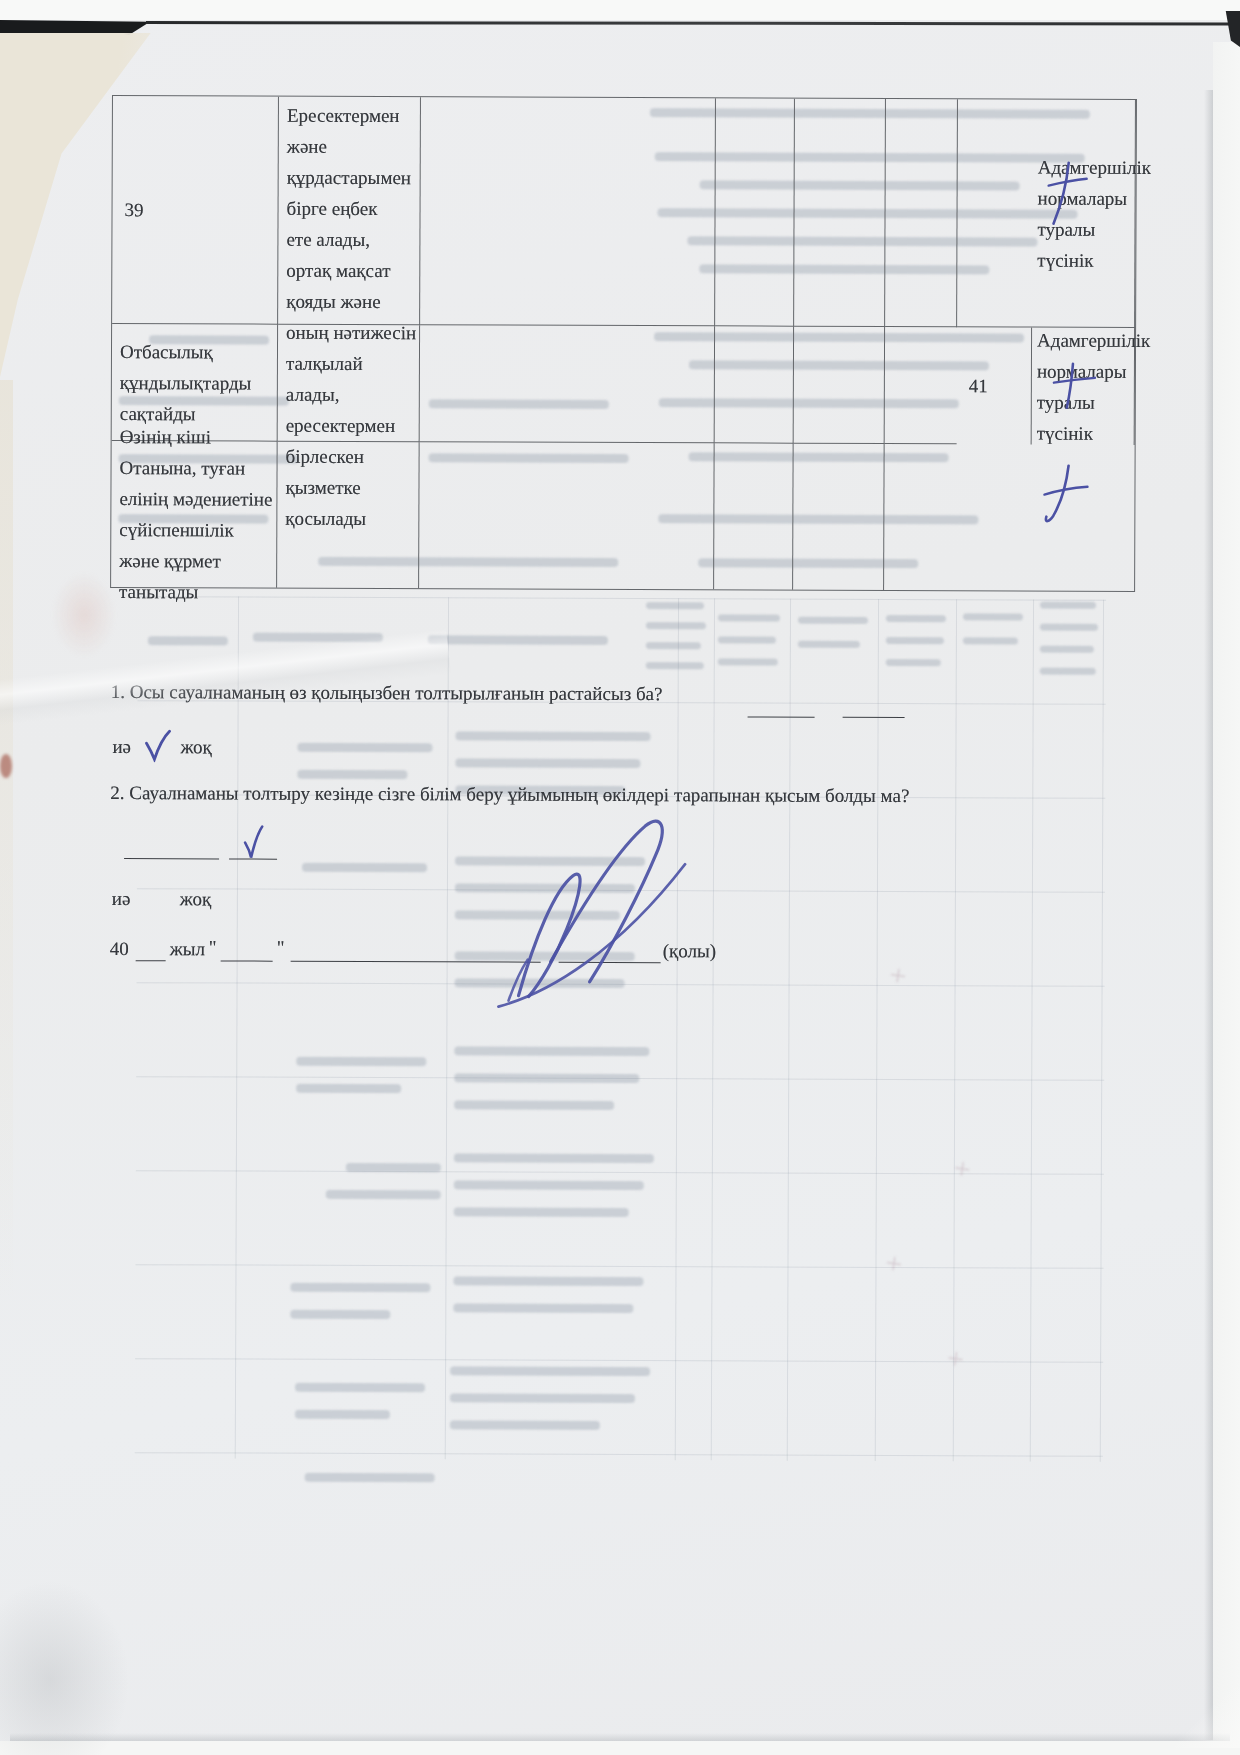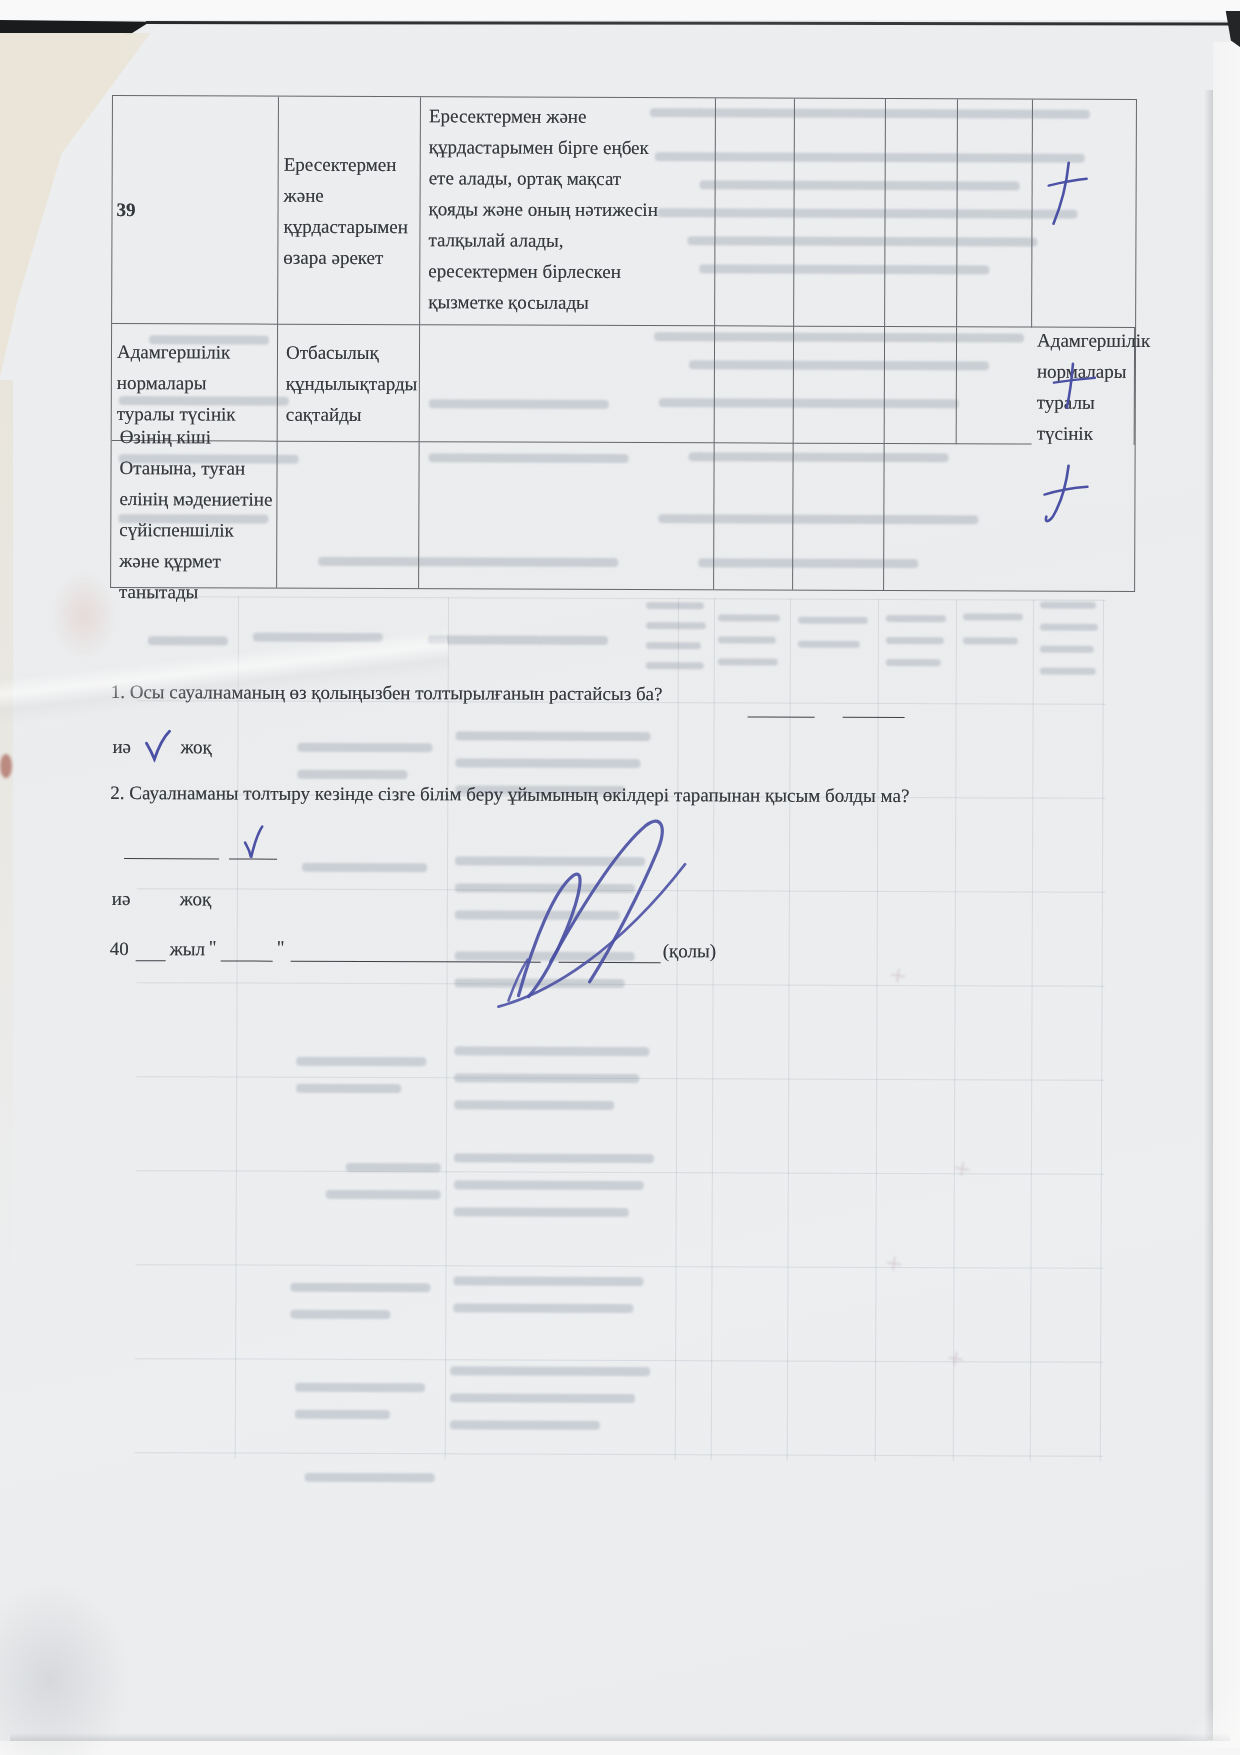--- a/index.html
+++ b/index.html
@@ -51,21 +51,21 @@
   .tbl{position:absolute;left:112px;top:95px;display:grid;
        grid-template-columns:166px 142px 295px 79px 91px 72px 75px 103px;
        grid-template-rows:228px 117px 146px;
        border:1.6px solid #64676b;}
   .cell{border-right:1.4px solid #64676b;border-bottom:1.4px solid #64676b;
         display:flex;align-items:center;box-sizing:border-box;
         font-size:19px;line-height:31px;white-space:pre-line;
         text-shadow:0 0 .4px rgba(53,56,61,.55);}
   .cell.last-col{border-right:none;}
   .cell.last-row{border-bottom:none;}
-  .cell.num{align-items:center;padding-left:4px;font-weight:bold;}
+  .cell.num{align-items:center;padding-left:12px;}
   .cell.ind{padding-left:5px;}
   .cell.crit{padding-left:8px;padding-right:2px;}
   .cell.top{align-items:flex-start;padding-top:3px;}
 
   
   .ink{position:absolute;}
   .ink svg{display:block;}
   .ink path{fill:none;stroke:#4b51a4;stroke-linecap:round;}
 
   
@@ -174,24 +174,20 @@
         <div class="ggrid" style="left: 140px; top: 1452px; width: 968px; height: 1px;"></div>
         <div class="gplus" style="left: 893px; top: 955px; transform: rotate(8deg);">+</div>
         <div class="gplus" style="left: 958px; top: 1148px; transform: rotate(8deg);">+</div>
         <div class="gplus" style="left: 890px; top: 1243px; transform: rotate(8deg);">+</div>
         <div class="gplus" style="left: 952px; top: 1338px; transform: rotate(8deg);">+</div>
       </div>
 
     <div class="tbl">
 
       <div class="cell num">39</div>
-      <div class="cell ind">Ересектермен
-және
-құрдастарымен
-өзара әрекет</div>
       <div class="cell crit top">Ересектермен және
 құрдастарымен бірге еңбек
 ете алады, ортақ мақсат
 қояды және оның нәтижесін
 талқылай алады,
 ересектермен бірлескен
 қызметке қосылады</div>
       <div class="cell"></div>
       <div class="cell"></div>
       <div class="cell"></div>
@@ -202,20 +198,21 @@
 нормалары
 туралы түсінік</div>
       <div class="cell crit">Отбасылық құндылықтарды
 сақтайды</div>
       <div class="cell"></div>
       <div class="cell"></div>
       <div class="cell"></div>
       <div class="cell"></div>
       <div class="cell last-col"></div>
 
+      <div class="cell num last-row">41</div>
       <div class="cell ind last-row">Адамгершілік
 нормалары
 туралы түсінік</div>
       <div class="cell crit last-row">Өзінің кіші Отанына, туған
 елінің мәдениетіне
 сүйіспеншілік және құрмет
 танытады</div>
       <div class="cell last-row"></div>
       <div class="cell last-row"></div>
       <div class="cell last-row"></div>

